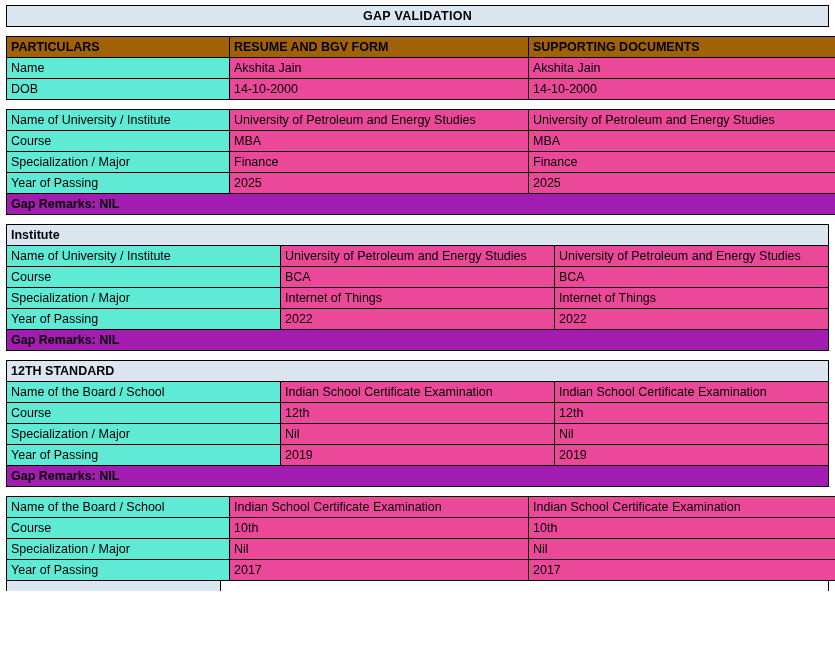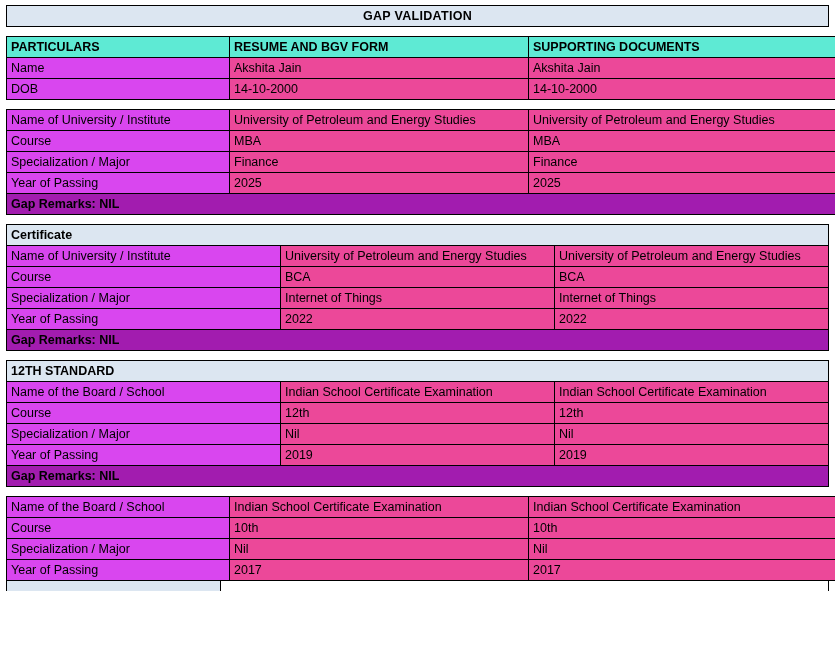--- a/index.html
+++ b/index.html
@@ -40,25 +40,25 @@
   .col3 { width: 317px; }
 
   .title-cell {
     background: #dce6f1;
     text-align: center;
     font-weight: bold;
     letter-spacing: 0.3px;
     height: 20px;
   }
   .hdr {
+    background: #a16207;
+    font-weight: bold;
+  }
+  .shade {
     background: #5eead4;
-    font-weight: bold;
-  }
-  .shade {
-    background: #d946ef;
   }
   .plain {
     background: #ec4899;
   }
   .sect-title {
     background: #dce6f1;
     font-weight: bold;
   }
   .remarks {
     background: #a21caf;
@@ -149,21 +149,21 @@
       <td class="remarks" colspan="3">Gap Remarks: NIL</td>
     </tr>
   </tbody>
     </table>
 
   <div class="spacer">&nbsp;</div>
 
   <table class="block">
     <tbody>
         <tr>
-      <td class="sect-title" colspan="3">Certificate</td>
+      <td class="sect-title" colspan="3">Institute</td>
     </tr>
     <tr>
       <td class="col1 shade">Name of University / Institute</td>
       <td class="col2 plain">University of Petroleum and Energy Studies</td>
       <td class="col3 plain">University of Petroleum and Energy Studies</td>
     </tr>
     <tr>
       <td class="col1 shade">Course</td>
       <td class="col2 plain">BCA</td>
       <td class="col3 plain">BCA</td>

